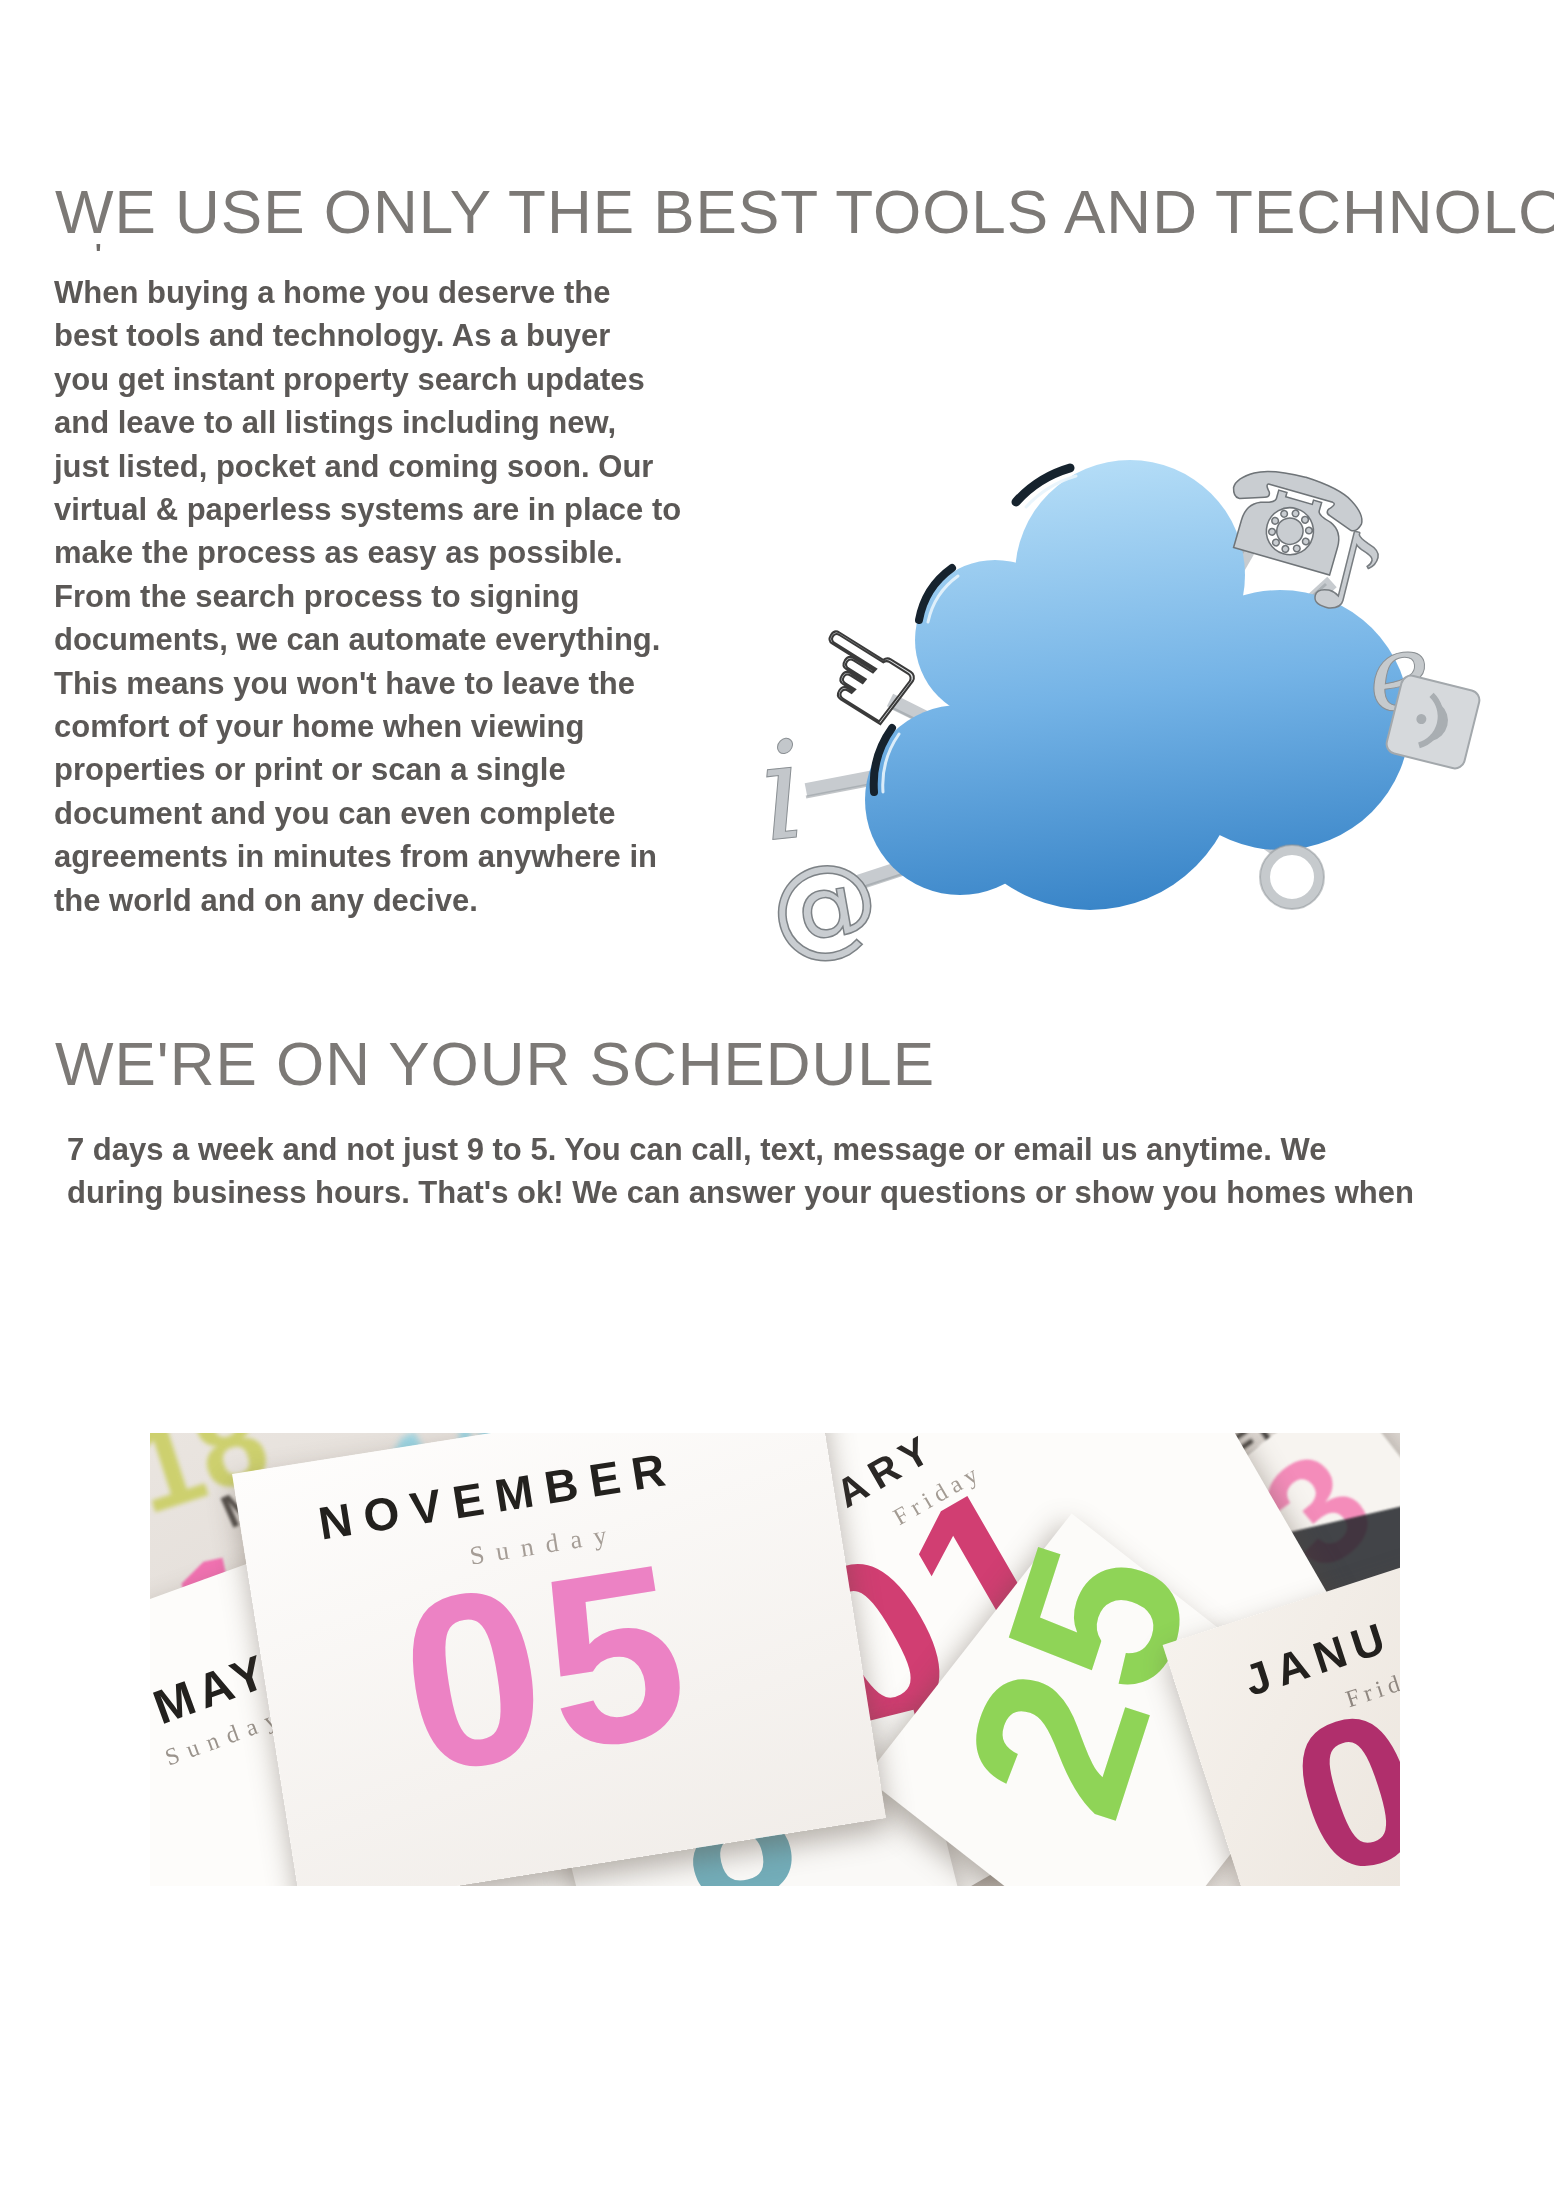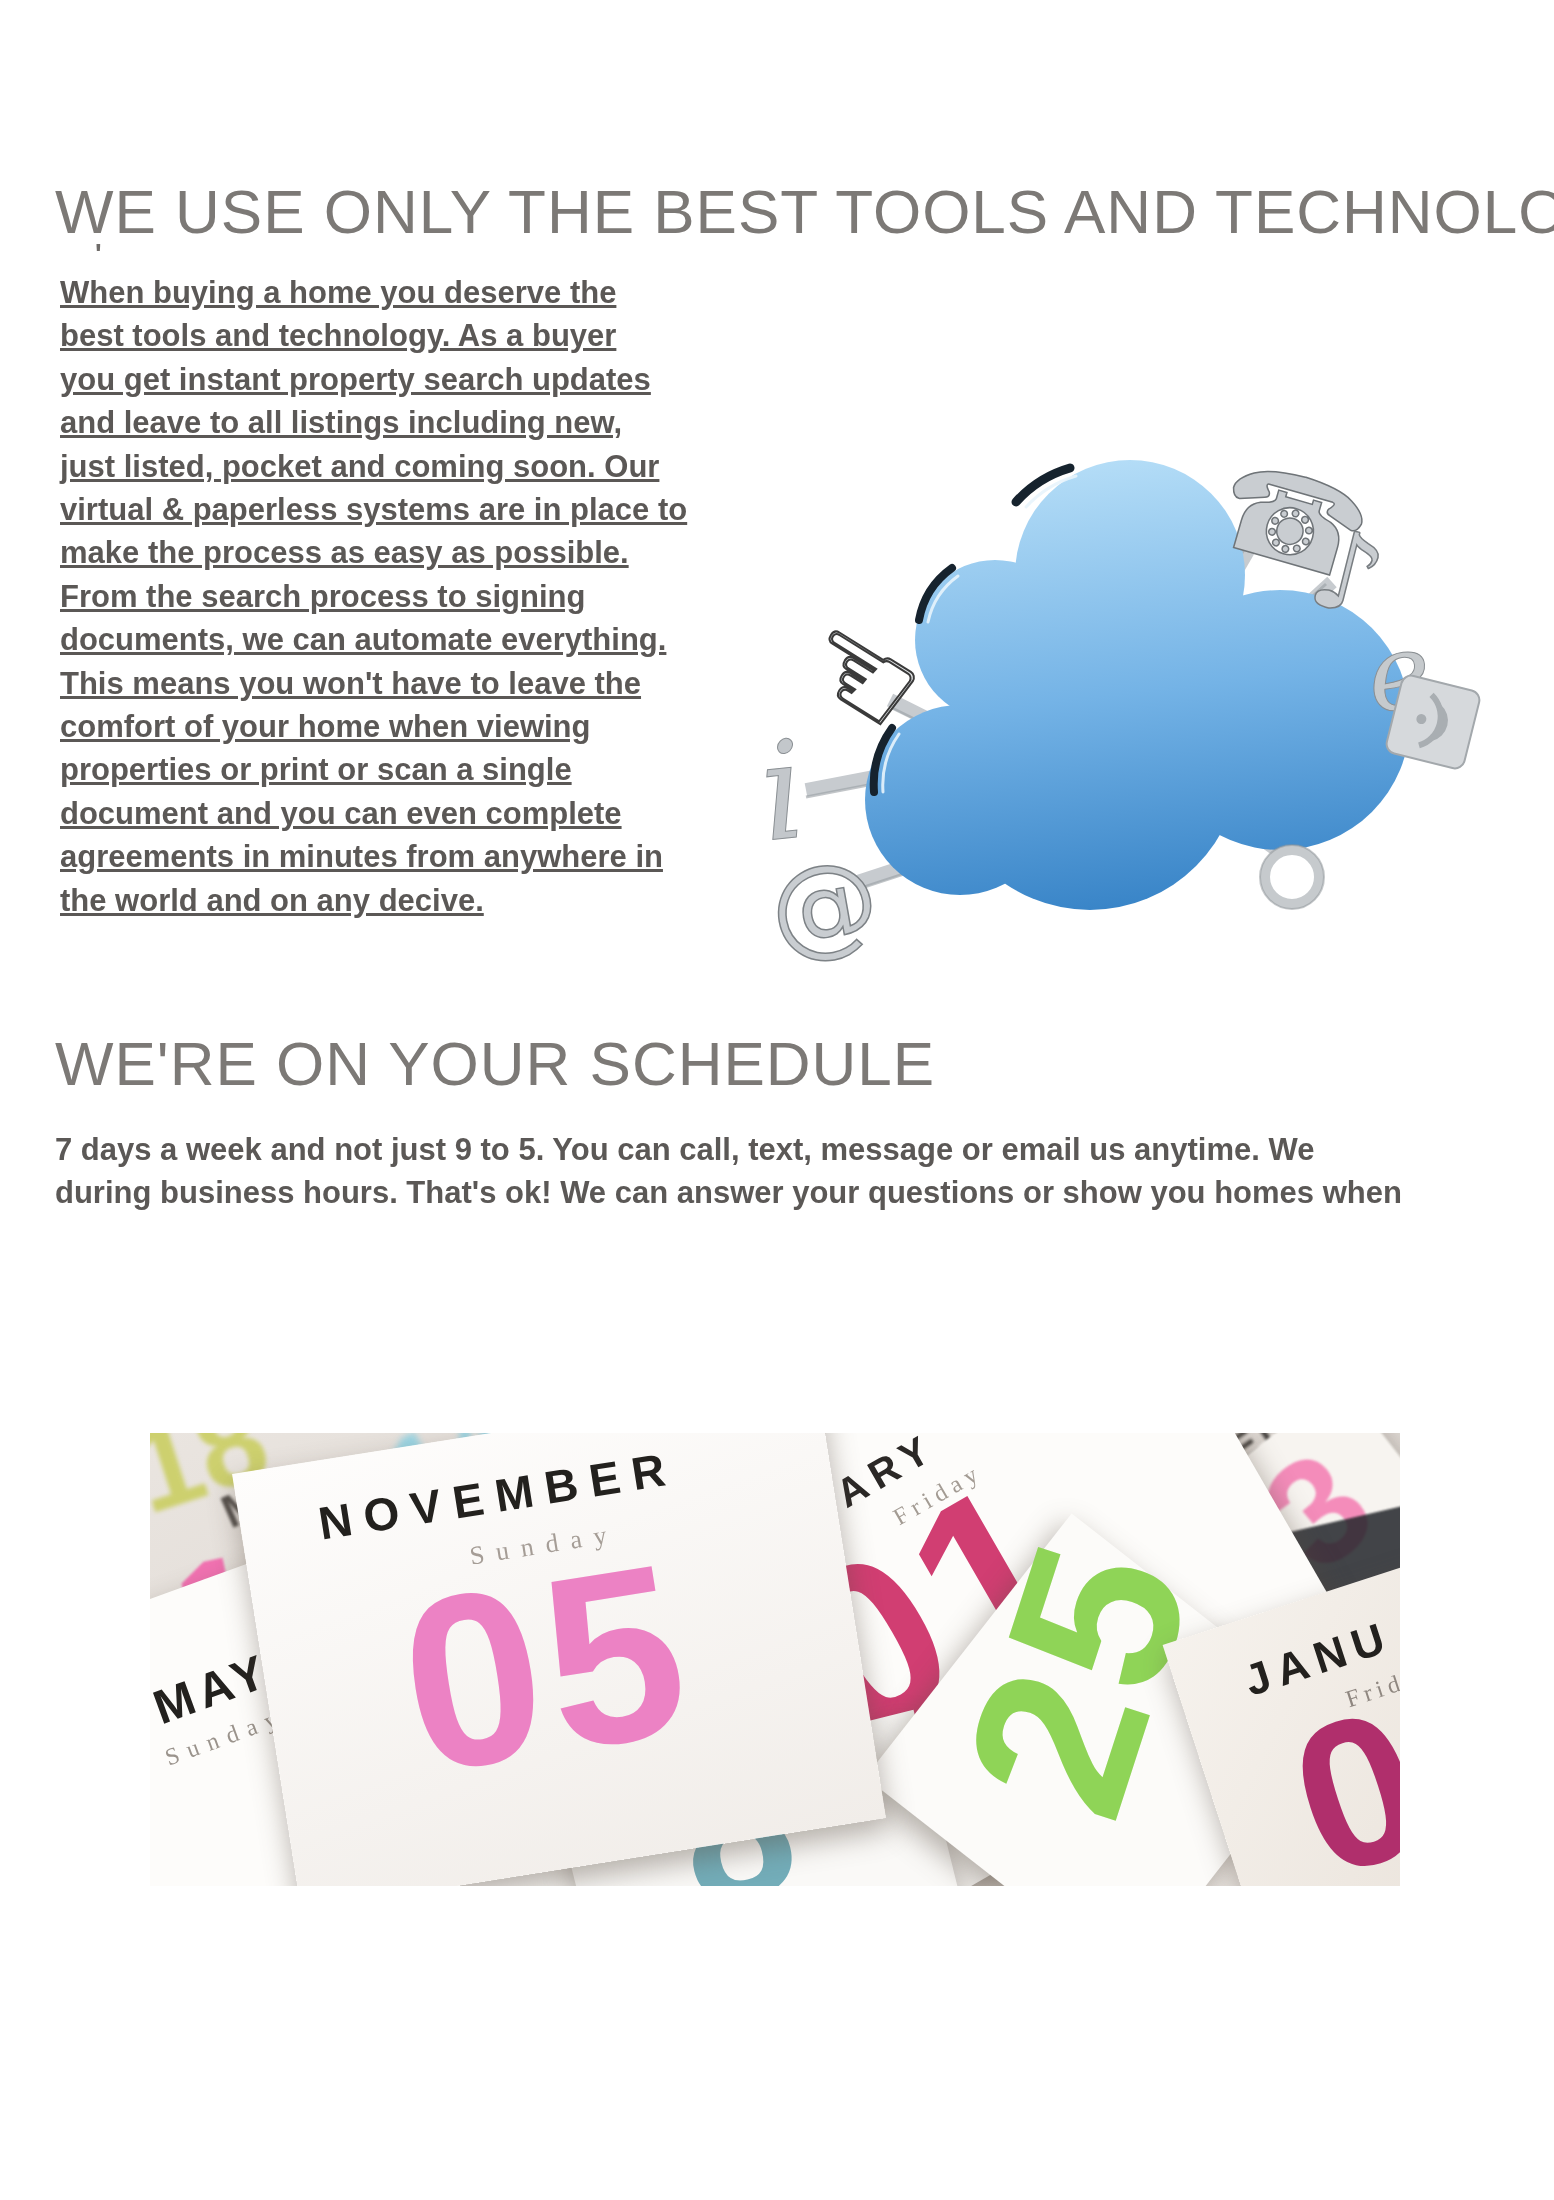--- a/index.html
+++ b/index.html
@@ -7,22 +7,22 @@
         font-family:"Liberation Sans",sans-serif;}
 
   
   .big-heading{position:absolute;left:55px;color:#7c7976;font-size:62px;font-weight:400;
                letter-spacing:1px;white-space:nowrap;font-family:"Liberation Sans",sans-serif;}
   #heading1{top:176px;}
   #heading2{top:1028px;}
 
   
   .body-par{position:absolute;color:#5b5856;font-weight:bold;font-size:31px;line-height:43.4px;}
-  #para1{left:60px;top:271px;text-decoration:underline;}
-  #para2{left:55px;top:1128px;}
+  #para1{left:54px;top:271px;}
+  #para2{left:67px;top:1128px;}
   .body-par span{display:block;white-space:nowrap;}
   #artifact{position:absolute;left:95px;top:238px;color:#6f6c69;font-size:28px;font-weight:bold;}
 
   
   #cloud-art{position:absolute;left:740px;top:390px;width:770px;height:580px;}
 
   
   .photo{position:absolute;left:150px;top:1433px;width:1250px;height:453px;overflow:hidden;
          background:linear-gradient(150deg,#eae5e0 0%,#ded8d3 45%,#efebe7 100%);}
   .photo *{position:absolute;}

